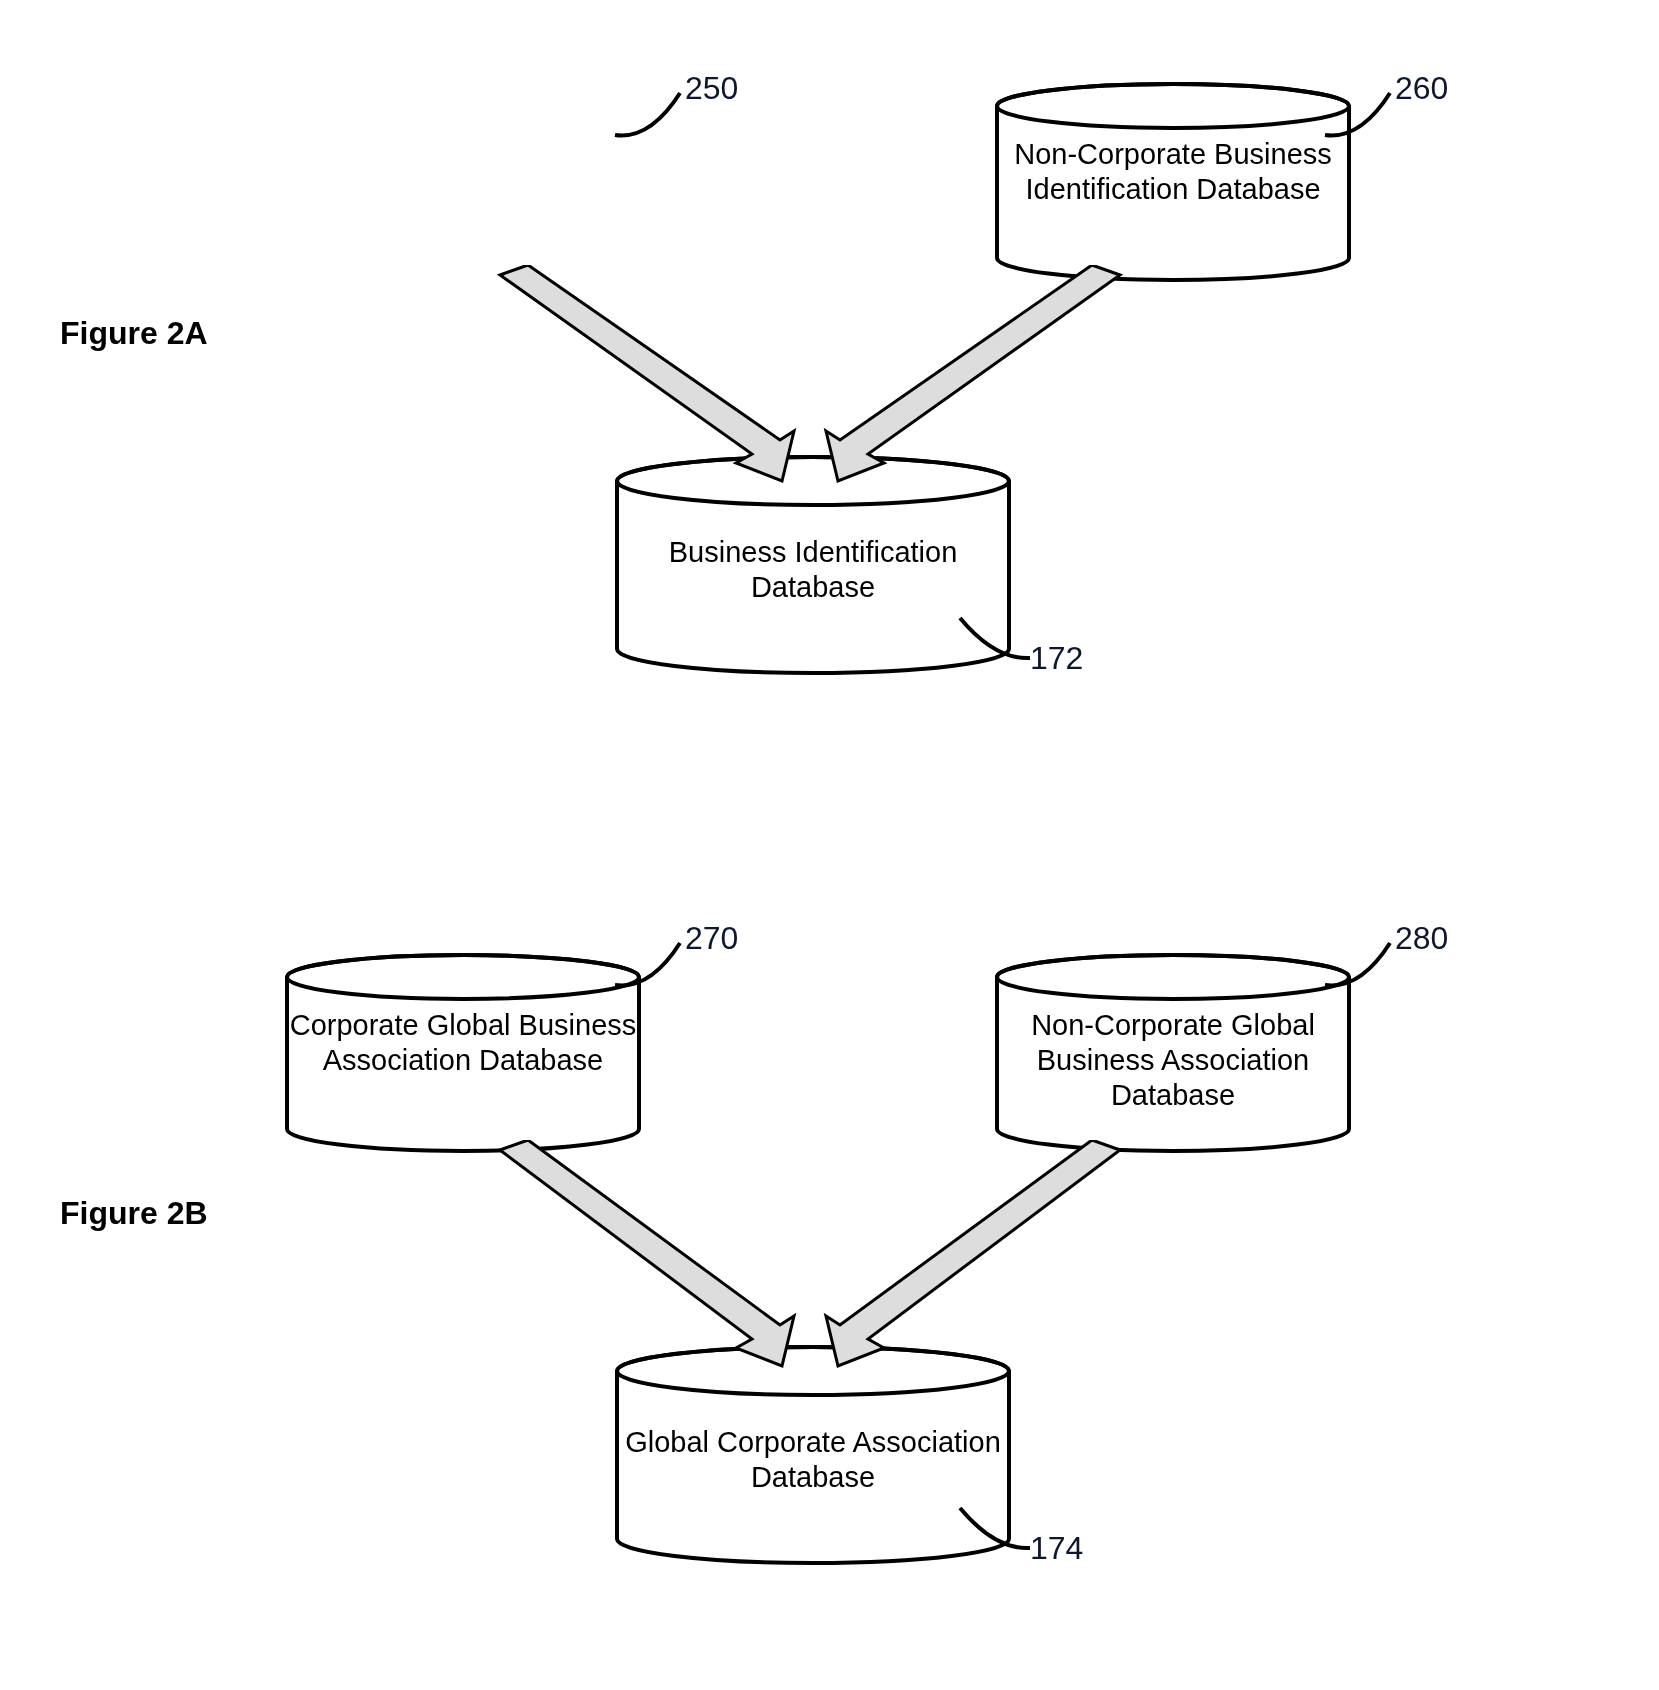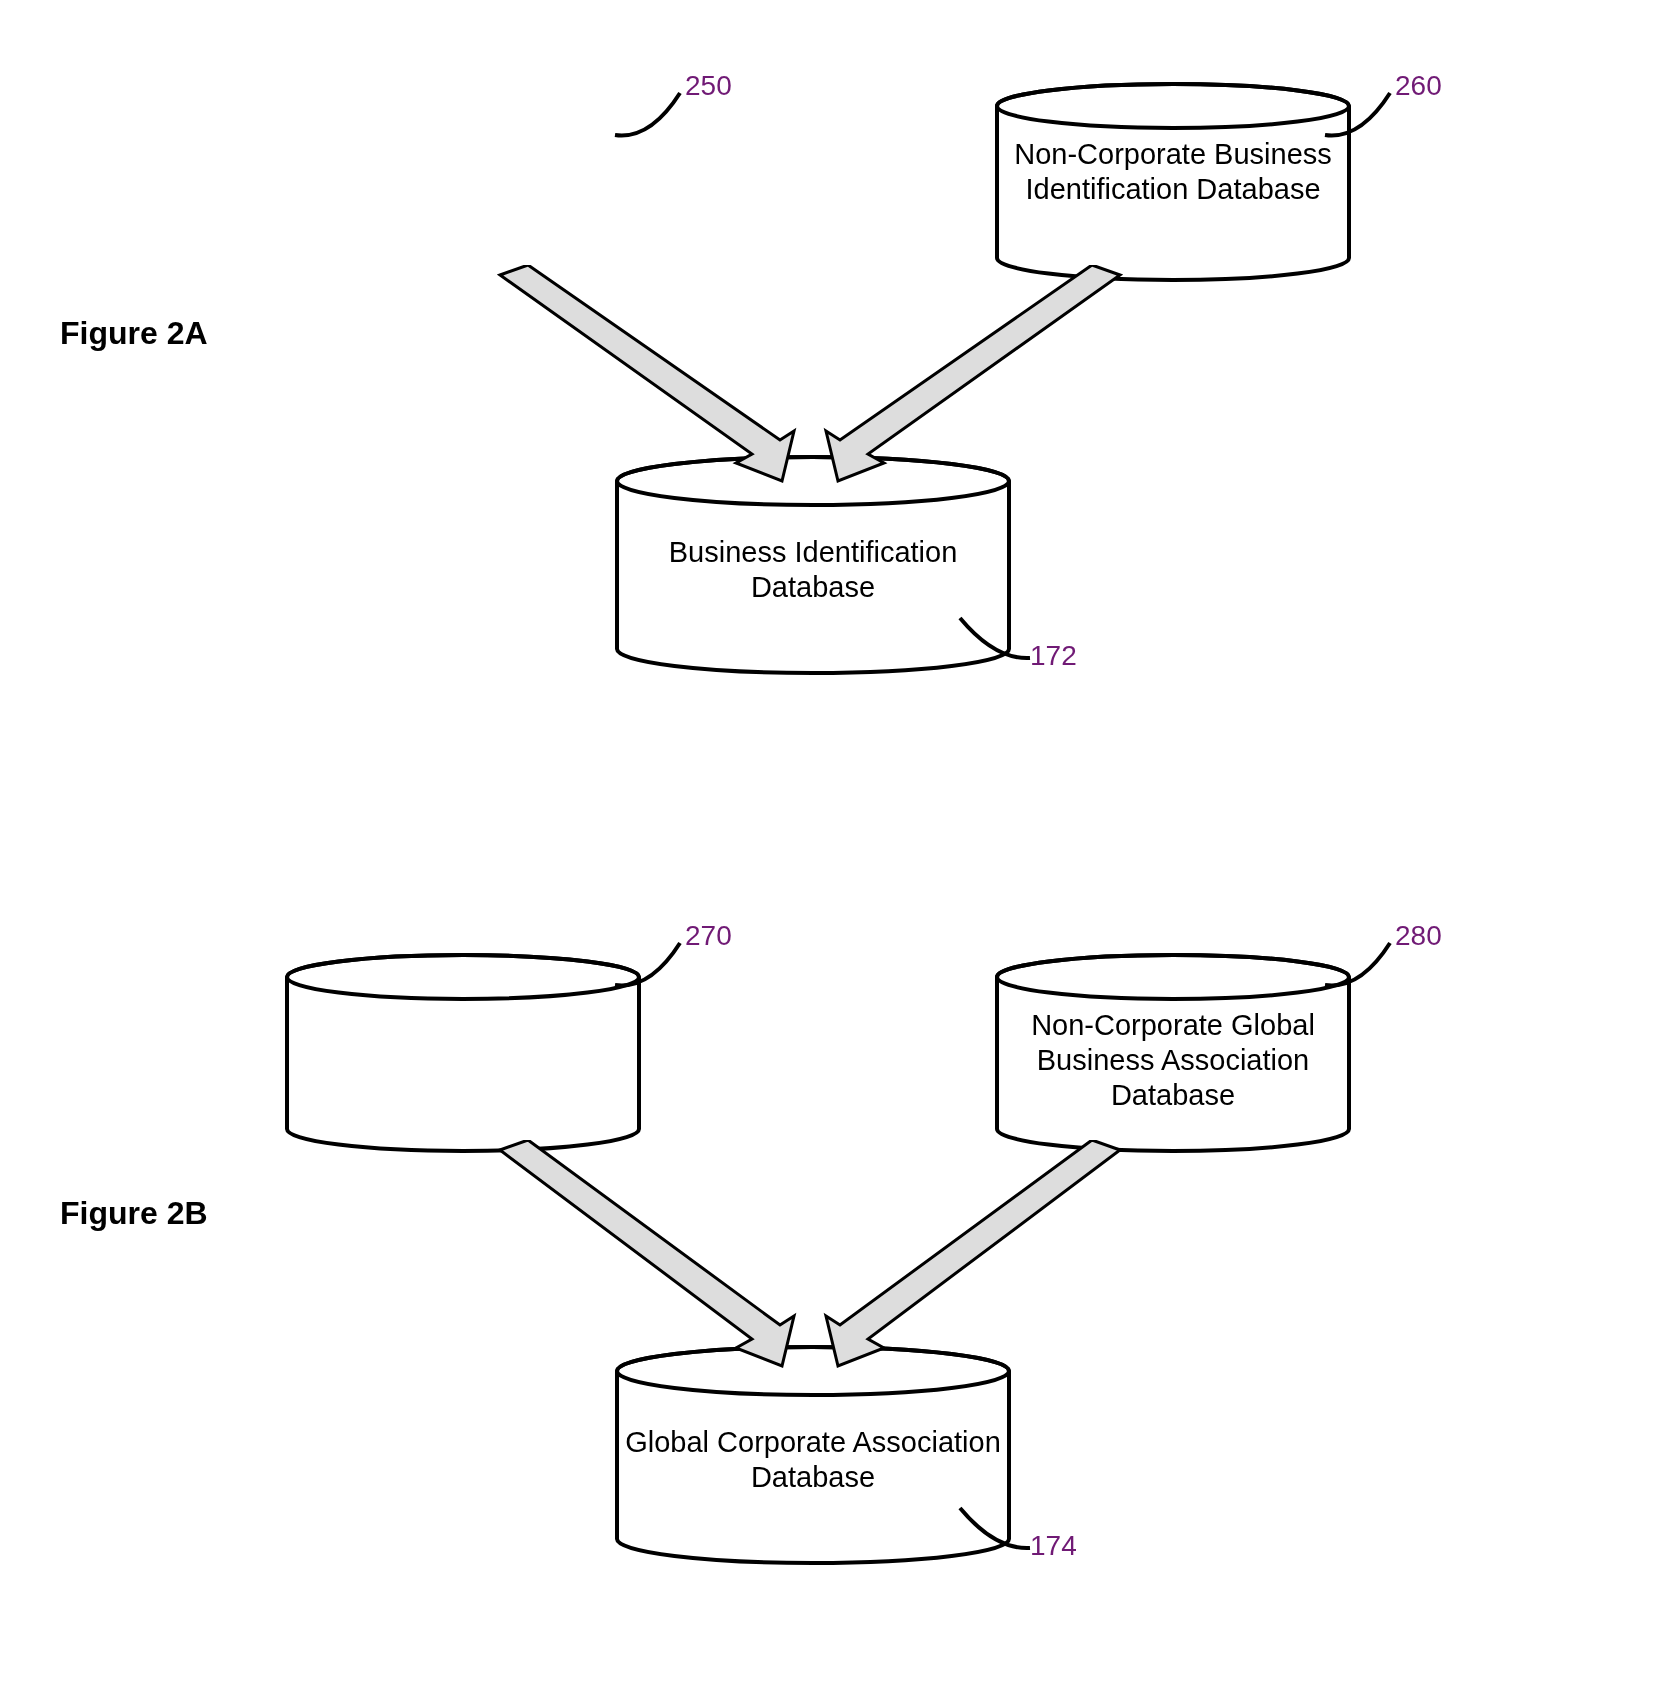--- a/index.html
+++ b/index.html
@@ -28,22 +28,22 @@
     left: 0;
     width: 100%;
     text-align: center;
     font-size: 29px;
     line-height: 1.2;
     color: #000;
     pointer-events: none;
   }
   .ref-num {
     position: absolute;
-    font-size: 28px;
-    color: #701a75;
+    font-size: 32px;
+    color: #0f172a;
   }
   .leader svg, .arrow svg { display: block; }
   .leader, .arrow {
     position: absolute;
     pointer-events: none;
   }
 </style>
 </head>
 <body>
 
@@ -104,20 +104,21 @@
   </div>
 
   <div class="fig-label" style="left:60px; top:1195px;text-align:center;">Figure 2B</div>
 
   <div class="cyl" style="left:283px; top:953px; width:360px; height:200px;">
     <svg width="360" height="200" viewBox="0 0 360 200">
       <ellipse cx="180" cy="24" rx="176" ry="22" fill="#fff" stroke="#000" stroke-width="4"></ellipse>
       <path d="M4 24 V176 A176 22 0 0 0 356 176 V24" fill="#fff" stroke="#000" stroke-width="4"></path>
       <ellipse cx="180" cy="24" rx="176" ry="22" fill="none" stroke="#000" stroke-width="4"></ellipse>
     </svg>
+    <div class="cyl-label" style="top:55px;">Corporate Global Business Association Database</div>
   </div>
   <div class="ref-num" style="left:685px; top:920px;">270</div>
   <div class="leader" style="left:610px; top:935px;">
     <svg width="90" height="60">
         <path d="M5 50 Q40 55 70 8" fill="none" stroke="#000" stroke-width="4"></path>
       </svg>
   </div>
 
   <div class="cyl" style="left:993px; top:953px; width:360px; height:200px;">
     <svg width="360" height="200" viewBox="0 0 360 200">

